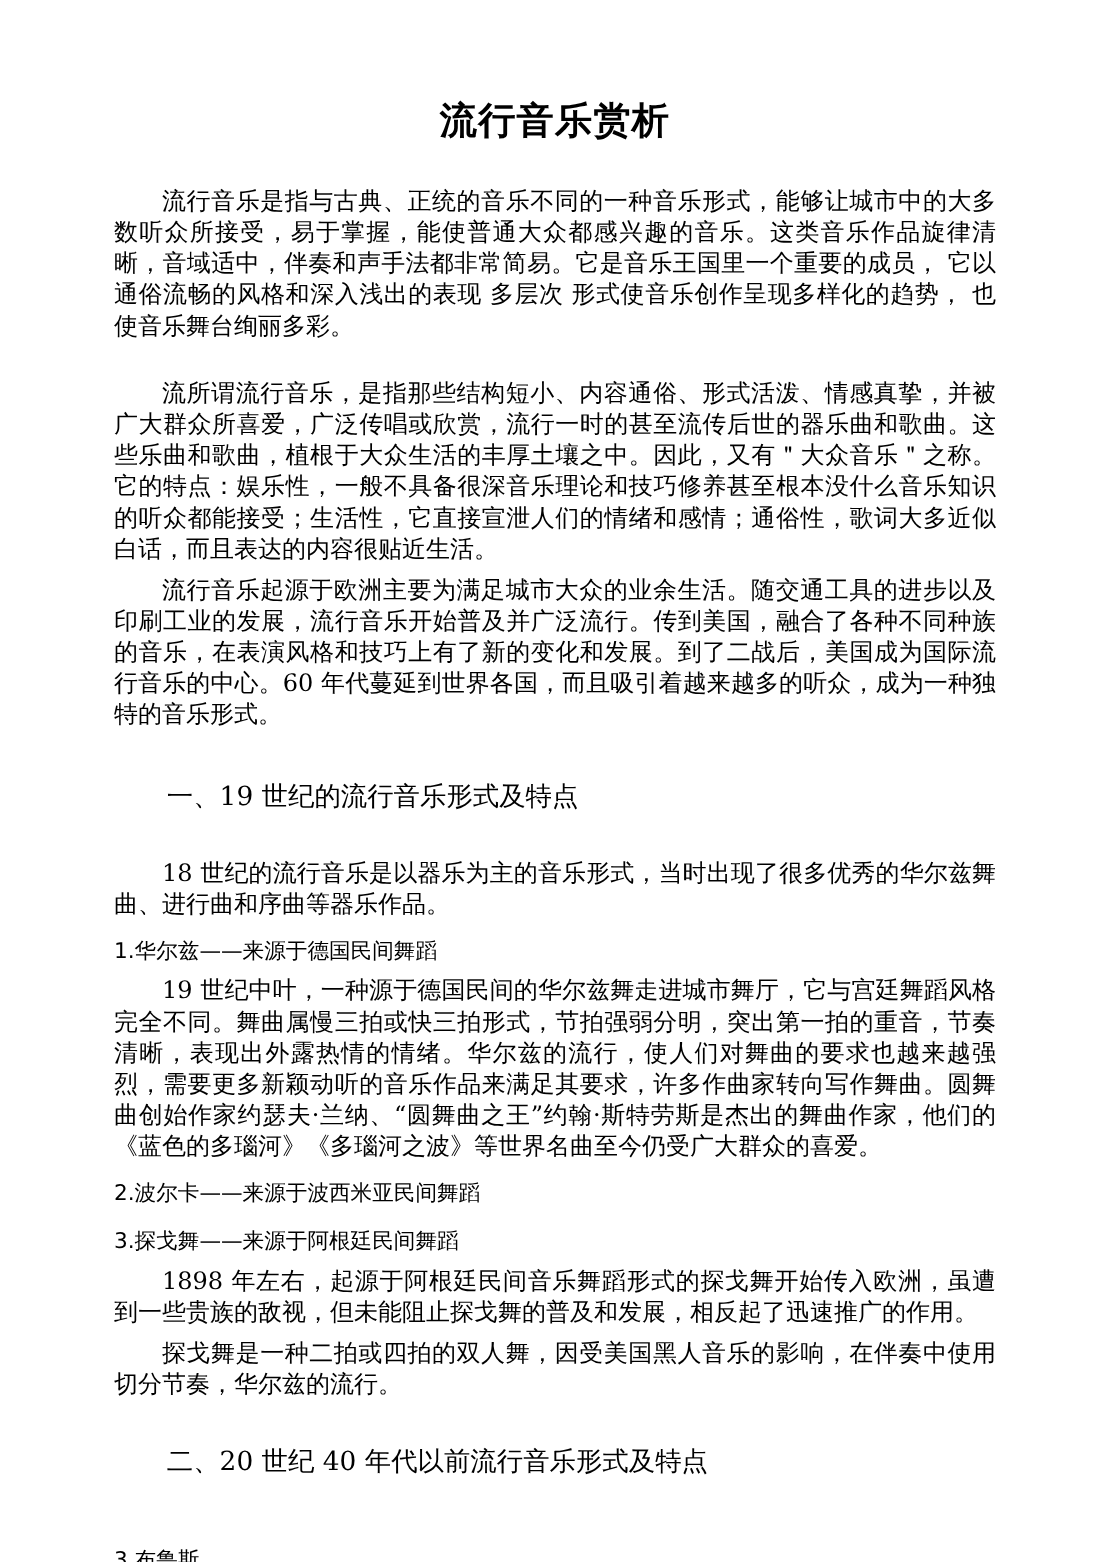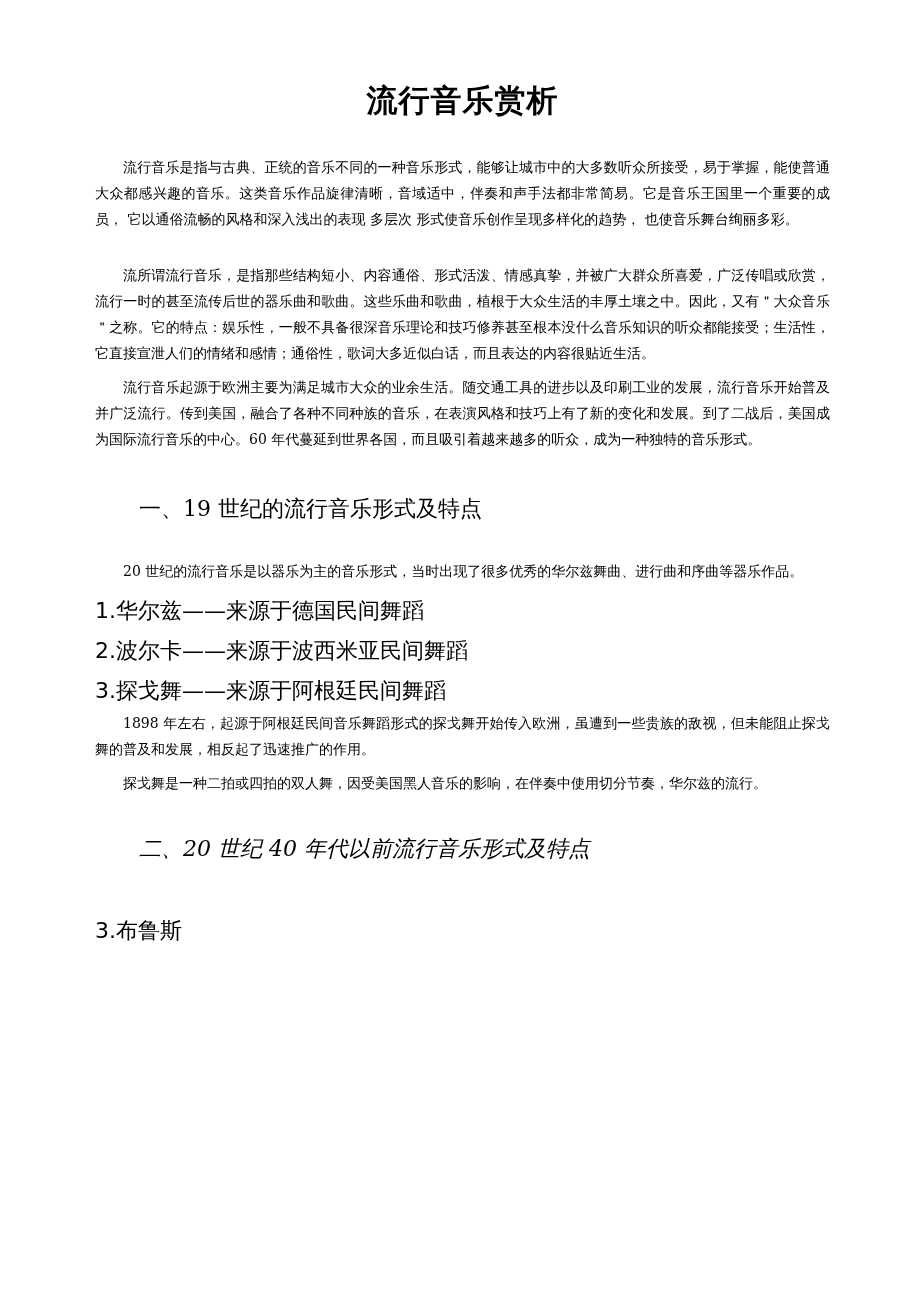--- a/index.html
+++ b/index.html
@@ -22,43 +22,42 @@
     background: #ffffff;
   }
   .title {
     font-size: 31px;
     font-weight: bold;
     text-align: center;
     margin: 0 0 32px 0;
     letter-spacing: 1px;
   }
   .para {
-    font-size: 14px;
+    font-size: 20px;
     line-height: 26px;
     text-align: justify;
     text-indent: 2em;
     margin: 0 0 8px 0;
   }
   .para.spaced-after {
     margin-bottom: 30px;
   }
   .section-heading {
     font-size: 22px;
     line-height: 26px;
     text-indent: 2em;
     margin: 44px 0 36px 0;
     font-weight: normal;
   }
   .section-heading.extra-top {
     margin-top: 40px;
     margin-bottom: 56px;
-    font-style: italic;
   }
   .subhead {
-    font-size: 22px;
+    font-size: 18px;
     line-height: 26px;
     margin: 14px 0 6px 0;
     font-family: "DejaVu Sans", "Liberation Sans", sans-serif;
     font-weight: normal;
   }
   .subhead.big-gap {
     margin-top: 56px;
   }
 </style>
 </head>
@@ -69,24 +68,25 @@
   <h1 class="title">流行音乐赏析</h1>
 
   <p class="para spaced-after">流行音乐是指与古典、正统的音乐不同的一种音乐形式，能够让城市中的大多数听众所接受，易于掌握，能使普通大众都感兴趣的音乐。这类音乐作品旋律清晰，音域适中，伴奏和声手法都非常简易。它是音乐王国里一个重要的成员， 它以通俗流畅的风格和深入浅出的表现 多层次 形式使音乐创作呈现多样化的趋势， 也使音乐舞台绚丽多彩。</p>
 
   <p class="para">流所谓流行音乐，是指那些结构短小、内容通俗、形式活泼、情感真挚，并被广大群众所喜爱，广泛传唱或欣赏，流行一时的甚至流传后世的器乐曲和歌曲。这些乐曲和歌曲，植根于大众生活的丰厚土壤之中。因此，又有＂大众音乐＂之称。它的特点：娱乐性，一般不具备很深音乐理论和技巧修养甚至根本没什么音乐知识的听众都能接受；生活性，它直接宣泄人们的情绪和感情；通俗性，歌词大多近似白话，而且表达的内容很贴近生活。</p>
 
   <p class="para">流行音乐起源于欧洲主要为满足城市大众的业余生活。随交通工具的进步以及印刷工业的发展，流行音乐开始普及并广泛流行。传到美国，融合了各种不同种族的音乐，在表演风格和技巧上有了新的变化和发展。到了二战后，美国成为国际流行音乐的中心。60 年代蔓延到世界各国，而且吸引着越来越多的听众，成为一种独特的音乐形式。</p>
 
   <p class="section-heading">一、19 世纪的流行音乐形式及特点</p>
 
-  <p class="para">20 世纪的流行音乐是以器乐为主的音乐形式，当时出现了很多优秀的华尔兹舞曲、进行曲和序曲等器乐作品。</p>
+  <p class="para">18 世纪的流行音乐是以器乐为主的音乐形式，当时出现了很多优秀的华尔兹舞曲、进行曲和序曲等器乐作品。</p>
 
   <p class="subhead">1.华尔兹——来源于德国民间舞蹈</p>
 
+  <p class="para">19 世纪中叶，一种源于德国民间的华尔兹舞走进城市舞厅，它与宫廷舞蹈风格完全不同。舞曲属慢三拍或快三拍形式，节拍强弱分明，突出第一拍的重音，节奏清晰，表现出外露热情的情绪。华尔兹的流行，使人们对舞曲的要求也越来越强烈，需要更多新颖动听的音乐作品来满足其要求，许多作曲家转向写作舞曲。圆舞曲创始作家约瑟夫·兰纳、“圆舞曲之王”约翰·斯特劳斯是杰出的舞曲作家，他们的《蓝色的多瑙河》《多瑙河之波》等世界名曲至今仍受广大群众的喜爱。</p>
 
   <p class="subhead">2.波尔卡——来源于波西米亚民间舞蹈</p>
 
 
   <p class="subhead">3.探戈舞——来源于阿根廷民间舞蹈</p>
 
   <p class="para">1898 年左右，起源于阿根廷民间音乐舞蹈形式的探戈舞开始传入欧洲，虽遭到一些贵族的敌视，但未能阻止探戈舞的普及和发展，相反起了迅速推广的作用。</p>
 
   <p class="para">探戈舞是一种二拍或四拍的双人舞，因受美国黑人音乐的影响，在伴奏中使用切分节奏，华尔兹的流行。</p>
 

